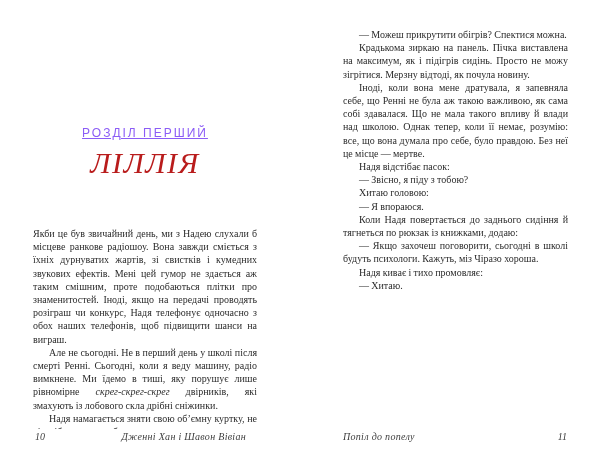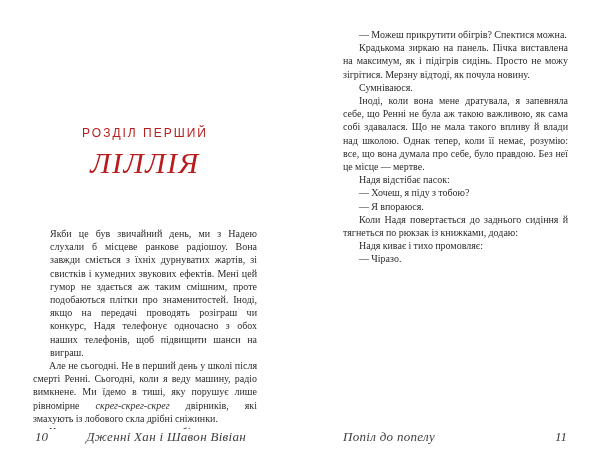--- a/index.html
+++ b/index.html
@@ -19,22 +19,23 @@
   .chapter-head {
     position: absolute;
     top: 126px; left: 0; right: 0;
     text-align: center;
   }
   .kicker {
     font-family: "Liberation Sans", sans-serif;
     font-size: 12px;
     line-height: 14px;
     letter-spacing: 2px;
-    color: #b91c1c;
+    color: #8b5cf6;
     white-space: nowrap;
+    text-decoration: underline;
   }
   .chapter-title {
     margin-top: 7px;
     font-family: "Liberation Serif", serif;
     font-style: italic;
     font-size: 30px;
     line-height: 32px;
     letter-spacing: 1.5px;
     color: #b91c1c;
     white-space: nowrap;
@@ -45,28 +46,28 @@
   .body-right { top: 28px;  height: 402px; }
 
   .body-text p {
     margin: 0;
     font-size: 10px;
     line-height: 13.2px;
     text-align: justify;
     text-indent: 16px;
     word-spacing: -0.2px;
   }
-  .body-text p.no-indent { text-indent: 0; margin-left: 17px; }
+  .body-text p.no-indent { text-indent: 0; }
 
   .page-footer {
     position: absolute;
     top: 431px; left: 0; right: 0;
     height: 12px;
     font-style: italic;
-    font-size: 13px;
+    font-size: 10px;
     line-height: 12px;
     color: #3d3d3d;
   }
   .pagenum-left  { position: absolute; left: 2px; }
   .pagenum-right { position: absolute; right: 1px; }
   .running-left  { position: absolute; right: 11px; letter-spacing: 0.3px; }
   .running-right { position: absolute; left: 0; letter-spacing: 0.3px; }
 </style>
 </head>
 <body>
@@ -88,28 +89,29 @@
     <div class="page-footer">
       <span class="pagenum-left">10</span>
       <span class="running-left">Дженні Хан і Шавон Вівіан</span>
     </div>
   </section>
 
   <section class="page page-right">
     <div class="body-text body-right" id="right-body">
         <p>— Можеш прикрутити обігрів? Спектися можна.</p>
         <p>Крадькома зиркаю на панель. Пічка виставлена на максимум, як і підігрів сидінь. Просто не можу зігрітися. Мерзну відтоді, як почула новину.</p>
-        <p>Сумніваюся.</p>
         <p>Іноді, коли вона мене дратувала, я запевняла себе, що Ренні не була аж такою важливою, як сама собі здавалася. Що не мала такого впливу й влади над школою. Однак тепер, коли її немає, розумію: все, що вона думала про себе, було правдою. Без неї це місце — мертве.</p>
         <p>Надя відстібає пасок:</p>
-        <p>— Хочеш, я піду з тобою?</p>
+        <p>— Звісно, я піду з тобою?</p>
+        <p>Хитаю головою:</p>
         <p>— Я впораюся.</p>
         <p>Коли Надя повертається до заднього сидіння й тягнеться по рюкзак із книжками, додаю:</p>
+        <p>— Якщо захочеш поговорити, сьогодні в школі будуть психологи. Кажуть, міз Чіразо хороша.</p>
         <p>Надя киває і тихо промовляє:</p>
-        <p>— Чіразо.</p>
+        <p>— Хитаю.</p>
       </div>
 
     <div class="page-footer">
       <span class="running-right">Попіл до попелу</span>
       <span class="pagenum-right">11</span>
     </div>
   </section>
 
 </div>
 

